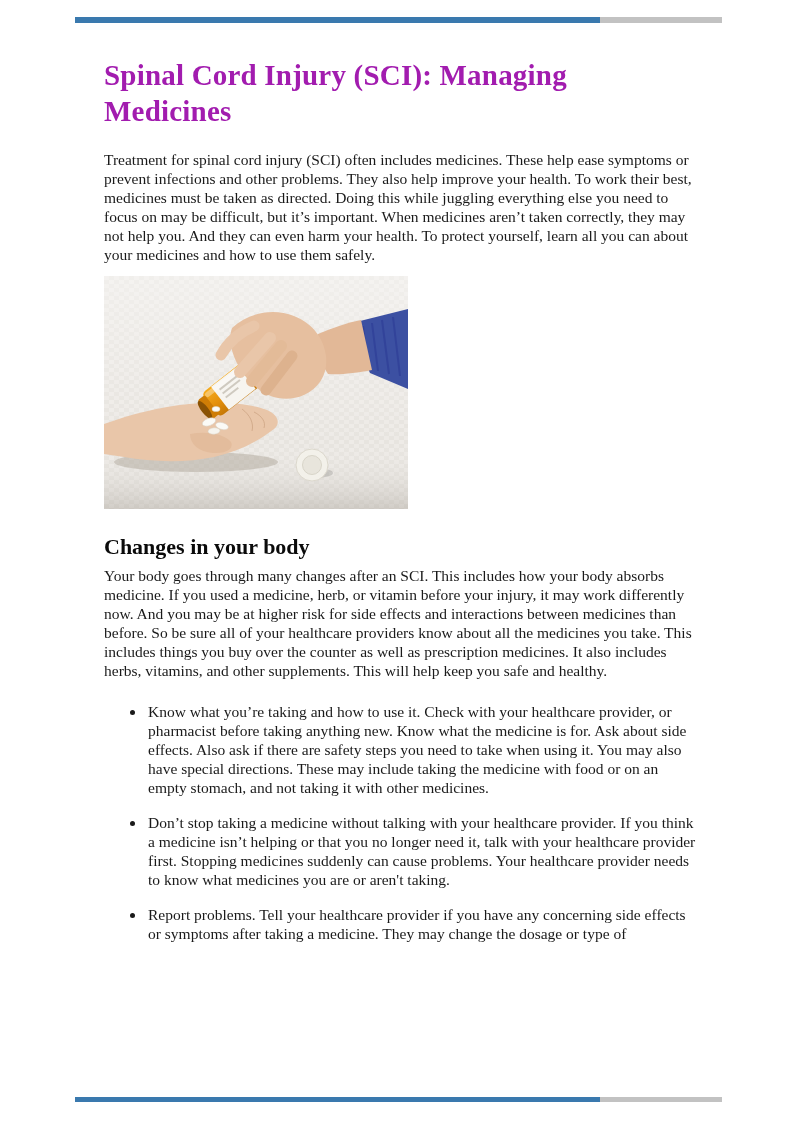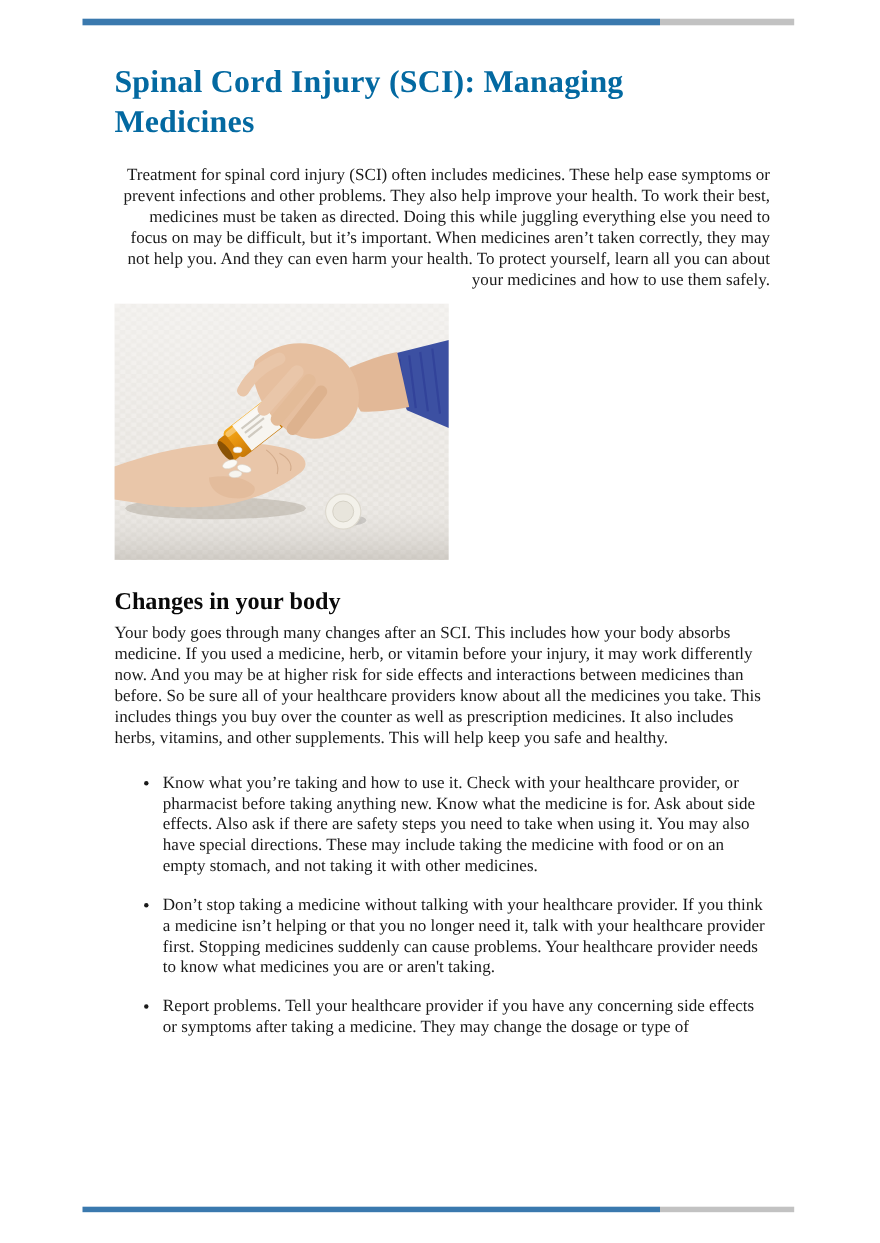--- a/index.html
+++ b/index.html
@@ -8,24 +8,24 @@
     font-family:"Liberation Serif",serif;color:#141414;overflow:hidden;
   }
   .accent-bar{position:absolute;left:75px;width:647px;height:6px;display:flex;}
   .accent-bar .seg-blue{width:525px;height:100%;background:#3a79ae;}
   .accent-bar .seg-gray{width:122px;height:100%;background:#c2c2c2;}
   .accent-bar.top{top:17px;}
   .accent-bar.bottom{top:1097px;height:5px;}
   .content{position:absolute;left:104px;top:0;width:596px;}
   h1{
     font-size:29px;line-height:36px;font-weight:bold;margin:57px 0 0 0;
-    letter-spacing:0.2px;color:#0369a1;
+    letter-spacing:0.2px;color:#a21caf;
   }
   .body-text{font-size:15.5px;line-height:19px;margin:0;color:#1a1a1a;}
-  .intro{margin-top:21px;text-align:right;}
+  .intro{margin-top:21px;}
   .photo-wrap{margin-top:12px;width:304px;height:233px;}
   .photo-wrap svg{display:block;}
   h2{font-size:22px;line-height:26px;font-weight:bold;margin:25px 0 6px 0;color:#0a0a0a;}
   h2.tips-h{margin-top:18px;}
   .tips-intro{margin-top:6px;}
   ul.tips{margin:22px 0 0 0;padding:0 0 0 42px;}
   ul.tips li{margin:0 0 16px 0;padding-left:2px;font-size:15.5px;line-height:19px;color:#1a1a1a;}
   .footer-row{
     position:absolute;left:75px;top:1157px;width:647px;display:flex;
     justify-content:space-between;align-items:flex-start;

